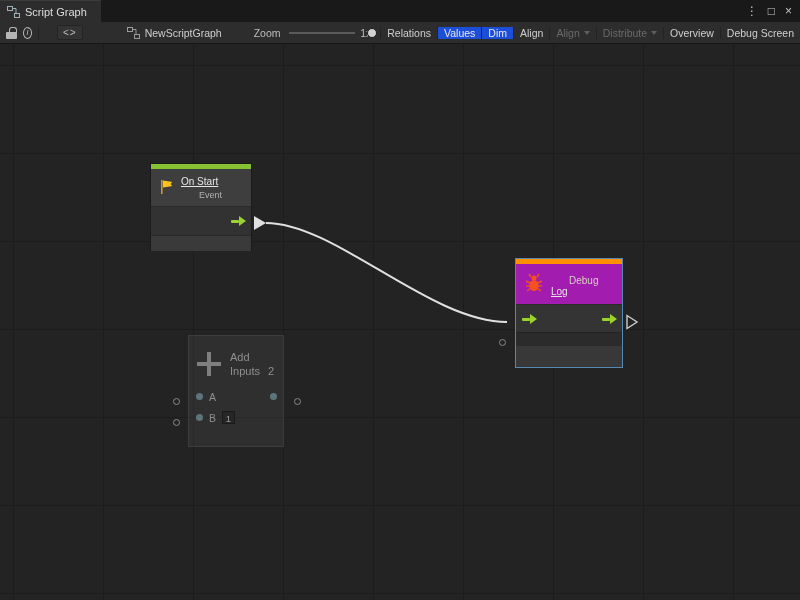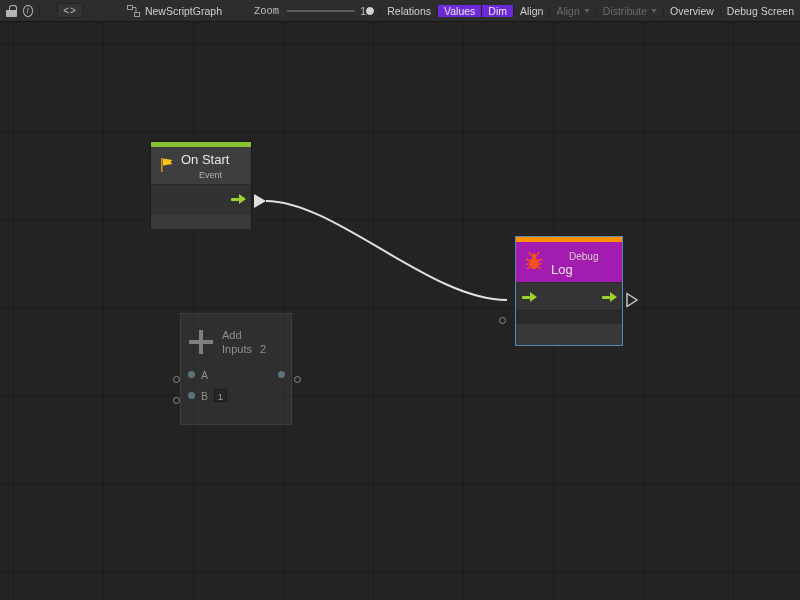--- a/index.html
+++ b/index.html
@@ -26,48 +26,48 @@
                        border:1.5px solid #b5b5b5; border-bottom:none; border-radius:3px 3px 0 0; }
   .lock-icon::after { content:""; position:absolute; bottom:0; left:0; width:11px; height:7px;
                       background:#b5b5b5; border-radius:1px; }
   .info-icon { width:12px; height:12px; border:1px solid #b5b5b5; border-radius:50%;
                margin-left:9px; position:relative; }
   .info-icon::after { content:"i"; position:absolute; left:0; right:0; top:-1px; text-align:center;
                       font-size:9px; color:#b5b5b5; font-style:italic; }
   .code-btn { margin-left:12px; color:#bdbdbd; font-size:10px; letter-spacing:1px;
               border:1px solid #242424; padding:1px 5px; border-radius:2px; background:#333; }
   .graph-ref { display:flex; align-items:center; gap:5px; margin-left:44px; color:#cfcfcf; }
-  .zoom-label { margin-left:32px; color:#bdbdbd;font-family:Liberation Mono, monospace; }
+  .zoom-label { margin-left:32px; color:#bdbdbd; }
   .zoom-slider { position:relative; width:92px; height:10px; margin-left:8px; }
   .zoom-slider::before { content:""; position:absolute; left:0; right:0; top:4px; height:2px; background:#5a5a5a; }
   .zoom-knob { position:absolute; top:0; left:78px; width:10px; height:10px; border-radius:50%;
                background:#d2d2d2; border:1px solid #1c1c1c; }
   .zoom-value { margin-left:5px; color:#bdbdbd; }
   .tb-group { display:flex; align-items:center; height:100%; margin-left:9px; }
   .tb-btn { display:flex; align-items:center; gap:4px; padding:0 6px; border-left:1px solid #232323;
             color:#cfcfcf; cursor:default; }
-  .tb-btn.active { background:#6d28d9; color:#e8e8e8; }
+  .tb-btn.active { background:#1d4ed8; color:#e8e8e8; }
   .tb-btn.disabled { color:#6a6a6a; }
   .caret { width:0; height:0; border-left:3.5px solid transparent; border-right:3.5px solid transparent;
            border-top:4px solid #8a8a8a; margin-top:1px; }
   .tb-btn.disabled .caret { border-top-color:#5e5e5e; }
 
   
   .canvas { position:relative; flex:1 1 auto; background-color:#232323; overflow:hidden;
     background-image:
       linear-gradient(to right, #1c1c1c 1px, transparent 1px),
       linear-gradient(to bottom, #1c1c1c 1px, transparent 1px);
     background-size:90px 88px; background-position:13px 21px; }
   .wires { position:absolute; inset:0; z-index:1; }
 
   
   .node { position:absolute; z-index:2; border:1px solid #1a1a1a; font-size:11px; color:#e0e0e0; }
   .accent { height:5px; }
   .n-header { display:flex; align-items:center; gap:6px; padding:4px 8px 4px 7px; }
-  .n-title { font-size:13px; color:#e6e6e6; }
+  .n-title { font-size:10px; color:#e6e6e6;text-decoration:underline; }
   .n-sub { font-size:9px; color:#b0b0b0; margin-top:3px;padding-left:18px; }
   .flow-arrow { display:inline-block; width:16px; height:12px; position:relative; }
   .flow-arrow::before { content:""; position:absolute; left:1px; top:5px; width:8px; height:3px;
                         background:#9cd32f; border-radius:1px; }
   .flow-arrow::after { content:""; position:absolute; left:9px; top:1px;
                        border-left:7px solid #9cd32f; border-top:5px solid transparent;
                        border-bottom:5px solid transparent; }
   .port-dot { display:inline-block; width:7px; height:7px; border-radius:50%; background:#97a3a8; }
   .port-ring { position:absolute; width:7px; height:7px; border-radius:50%;
                border:1px solid #9a9a9a; opacity:.85; z-index:2; }
@@ -83,21 +83,21 @@
   .node-debug { left:515px; top:214px; width:108px; height:110px; background:#383838;
                 border:1px solid #5589b0; }
   .node-debug .n-header { height:40px; background:#a21caf; }
   .node-debug .n-flow { height:28px; background:#343434; display:flex; align-items:center;
                         justify-content:space-between; padding:0 5px; border-top:1px solid #2a2a2a; }
   .node-debug .n-row { height:22px; background:#383838; display:flex; align-items:center; gap:6px;
                        padding-left:7px; font-size:10.5px; color:#cfcfcf; }
   .node-debug .n-footer { height:14px; background:#2b2b2b; border-top:1px solid #242424; }
 
   
-  .node-add { left:180px; top:291px; width:112px; height:112px;
+  .node-add { left:188px; top:291px; width:96px; height:112px;
               background:rgba(66,66,66,.40); border:1px solid rgba(90,90,90,.35);
               color:#8f8f8f; }
   .add-header { display:flex; align-items:center; gap:9px; padding:10px 6px 4px 8px; height:50px; }
   .plus-icon { position:relative; width:24px; height:24px; opacity:.75; }
   .plus-icon::before { content:""; position:absolute; left:0; top:10px; width:24px; height:4px; background:#9a9a9a; }
   .plus-icon::after { content:""; position:absolute; left:10px; top:0; width:4px; height:24px; background:#9a9a9a; }
   .add-title { font-size:11px; color:#8f8f8f; }
   .add-sub { font-size:11px; color:#8f8f8f; margin-top:2px; display:flex; gap:8px; }
   .add-row { height:21px; display:flex; align-items:center; gap:6px; padding:0 6px 0 7px;
              font-size:10.5px; }
@@ -105,20 +105,37 @@
   .add-row .port-dot { background:rgba(110,140,148,.75); }
   .out-dot { margin-left:auto; width:7px; height:7px; border-radius:50%; background:rgba(110,140,148,.75); }
   .value-box { min-width:13px; height:13px; background:#262626; border:1px solid #1a1a1a;
                color:#9a9a9a; font-size:9.5px; text-align:center; line-height:13px; padding:0 2px; }
 </style>
 </head>
 <body>
 
 <div class="window">
 
+  <div class="titlebar">
+    <div class="tab">
+      <span class="tab-icon">
+        <svg width="13" height="12" viewBox="0 0 13 12">
+          <rect x="0.5" y="0.5" width="5" height="4" fill="none" stroke="#9fb0b8"></rect>
+          <rect x="7.5" y="7.5" width="5" height="4" fill="none" stroke="#9fb0b8"></rect>
+          <path d="M5.5 2.5 H9 V7.5" fill="none" stroke="#9fb0b8"></path>
+        </svg>
+      </span>
+      <span class="tab-label">Script Graph</span>
+    </div>
+    <div class="titlebar-controls">
+      <span>⋮</span>
+      <span>□</span>
+      <span>×</span>
+    </div>
+  </div>
 
   <div class="toolbar">
     <span class="lock-icon"></span>
     <span class="info-icon"></span>
     <span class="tb-divider"></span>
     <span class="code-btn">&lt;&gt;</span>
     <span class="graph-ref">
       <svg width="13" height="12" viewBox="0 0 13 12">
         <rect x="0.5" y="0.5" width="5" height="4" fill="none" stroke="#9a9a9a"></rect>
         <rect x="7.5" y="7.5" width="5" height="4" fill="none" stroke="#9a9a9a"></rect>

